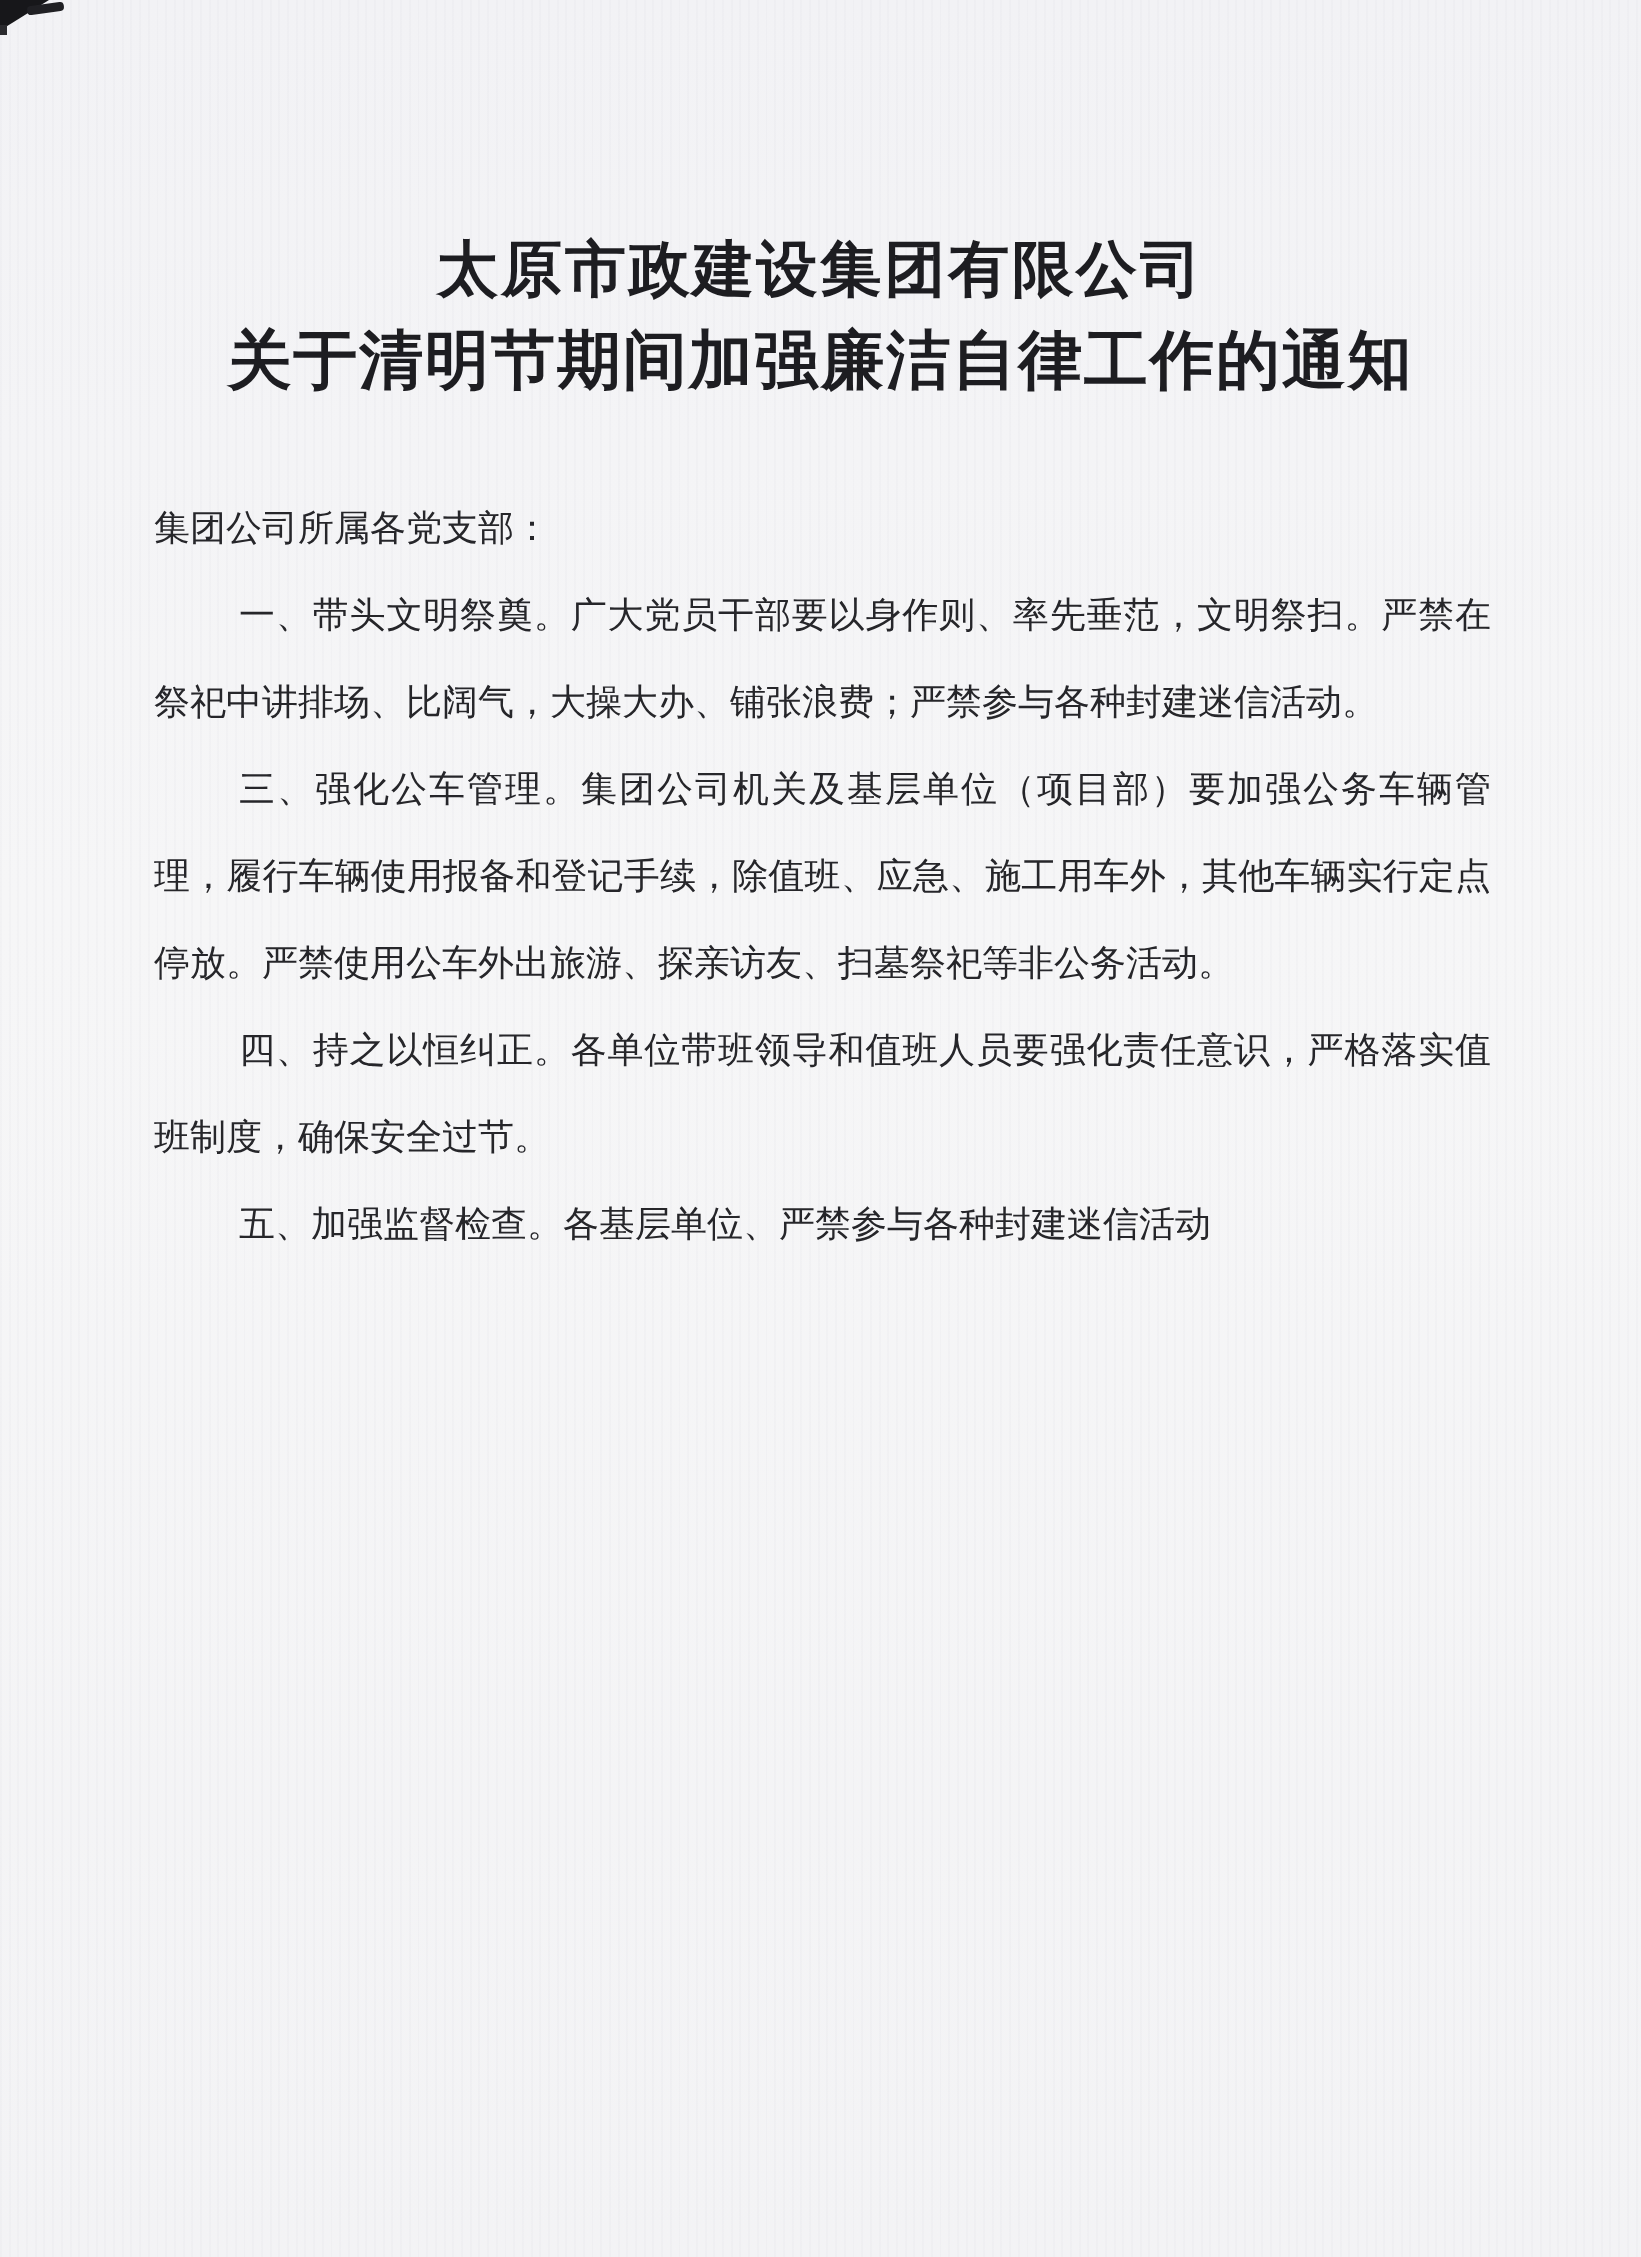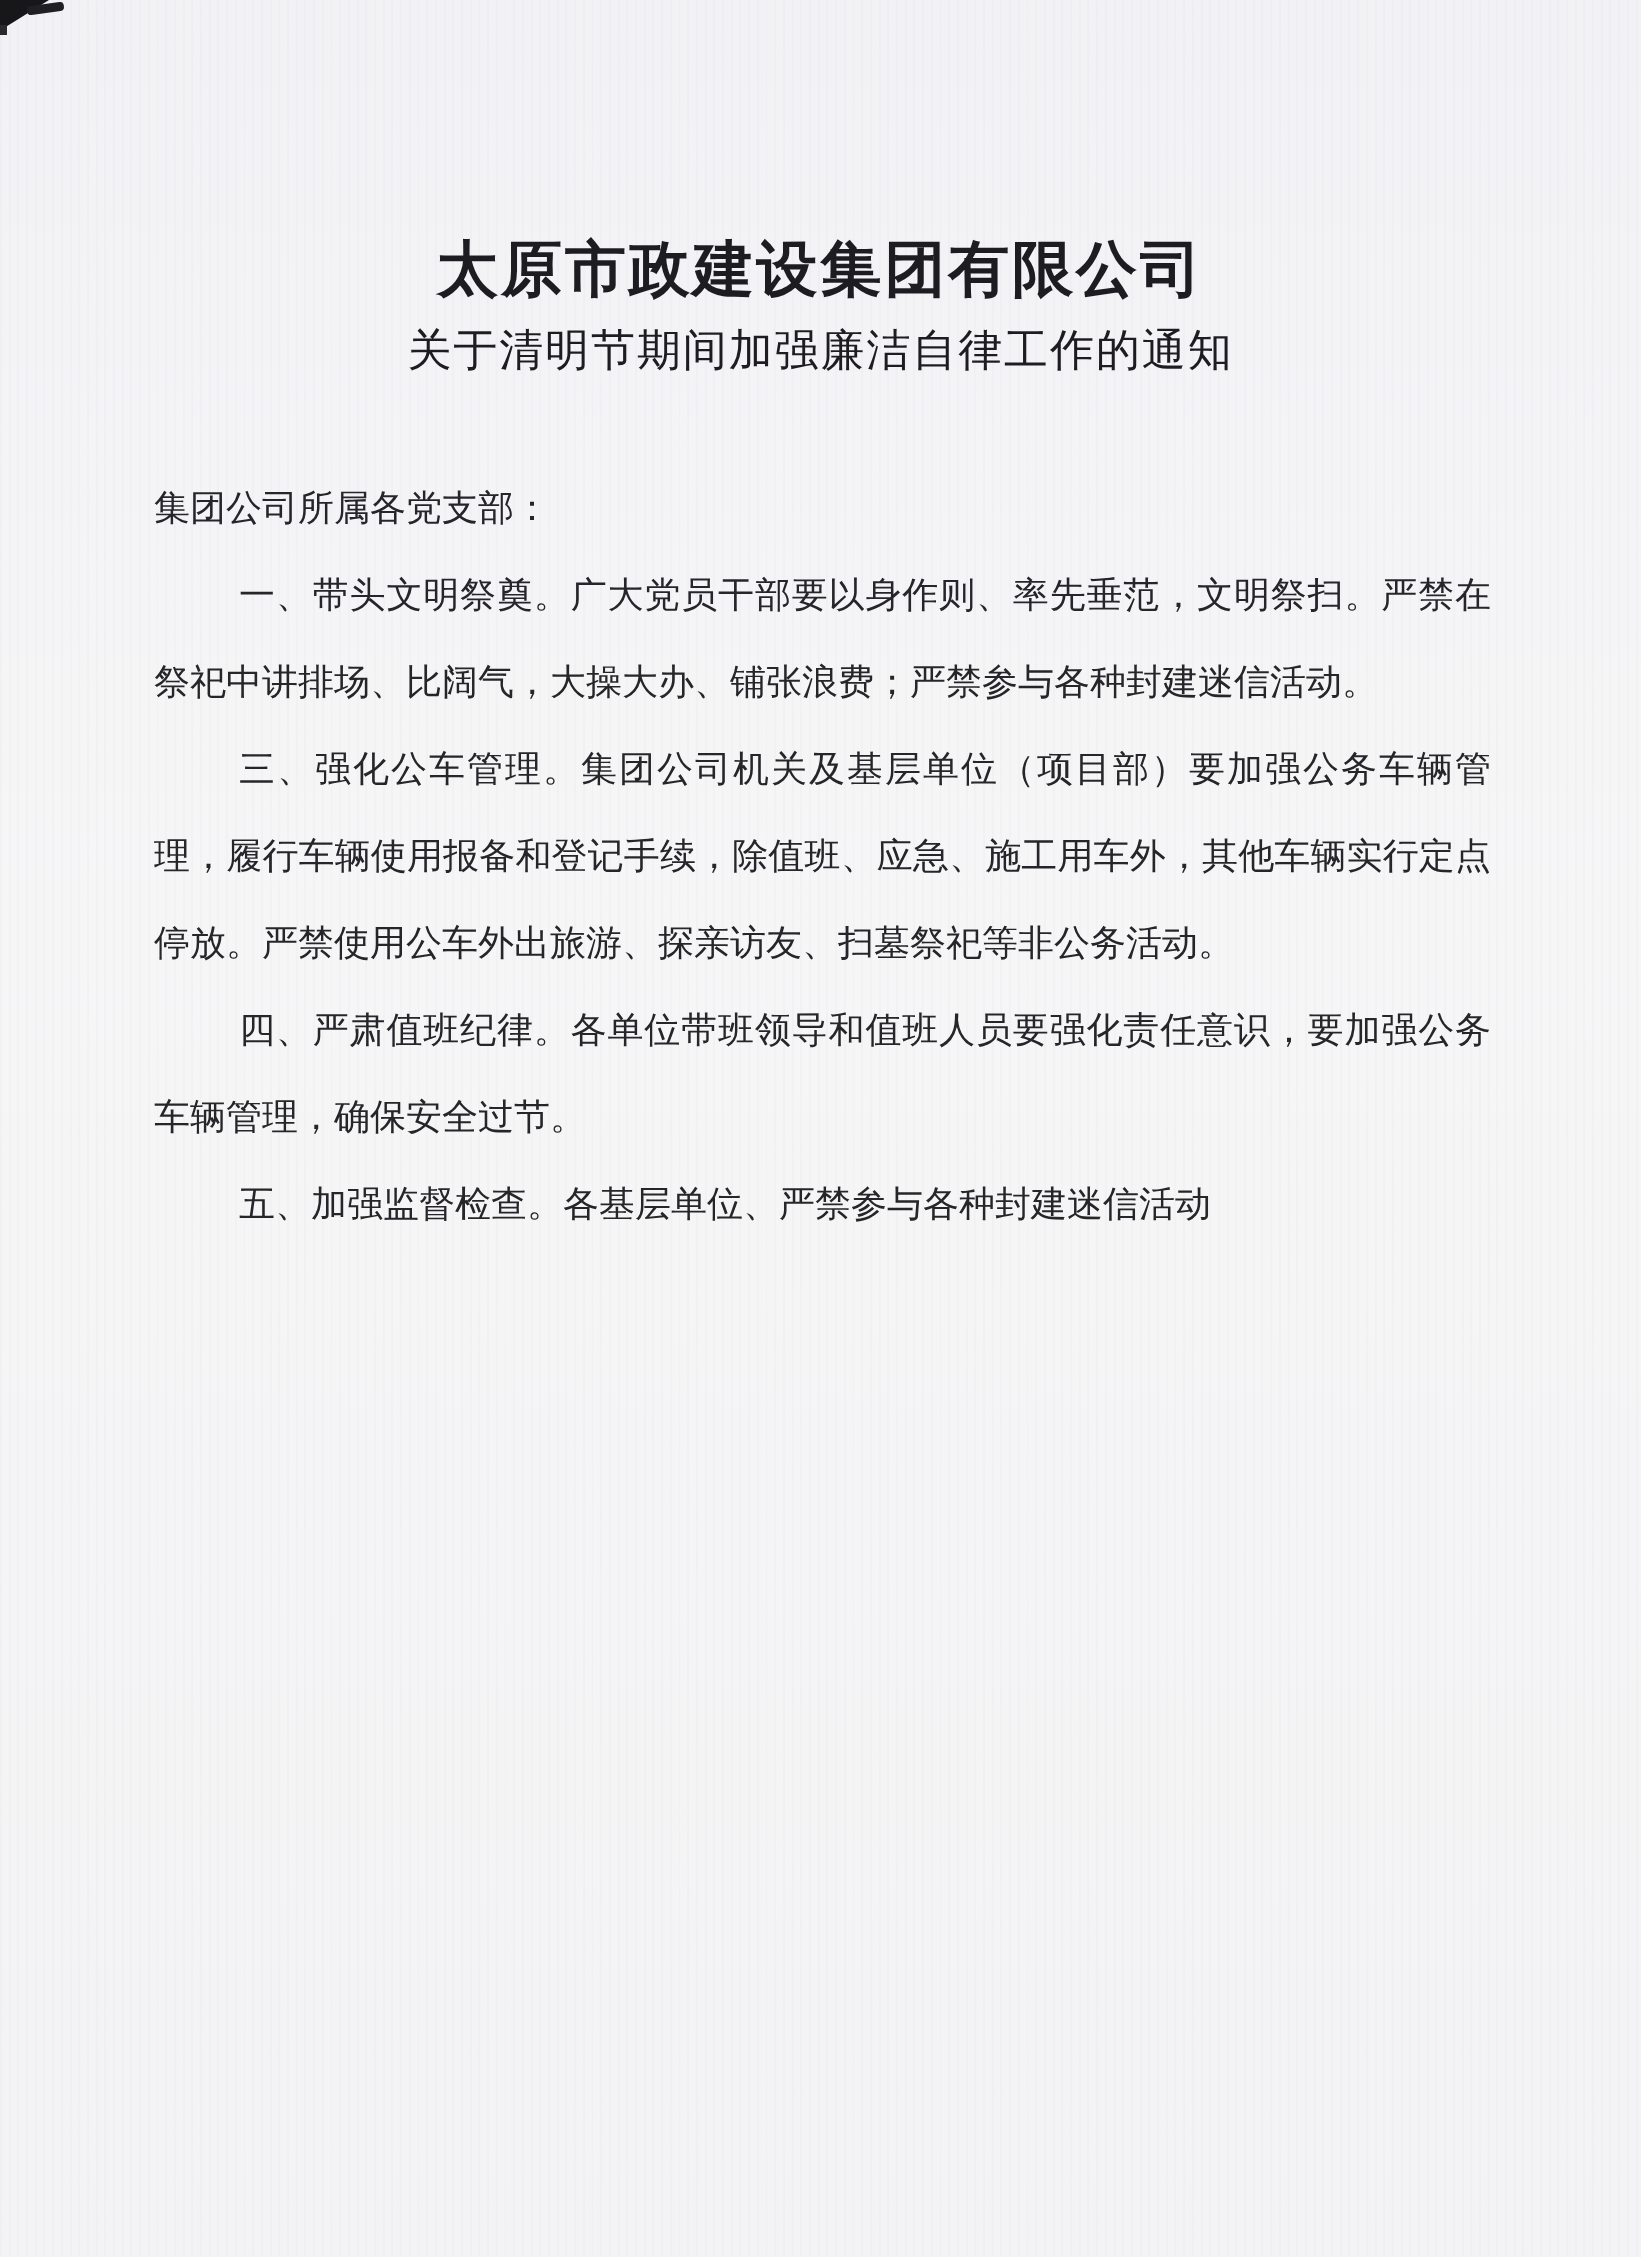--- a/index.html
+++ b/index.html
@@ -55,23 +55,23 @@
   }
   .doc-title-line1 {
     margin: 0;
     font-size: 61px;
     line-height: 1;
     font-weight: bold;
     letter-spacing: 2.9px;
   }
   .doc-title-line2 {
     margin: 29px 0 10px 0;
-    font-size: 44px;
+    font-size: 64px;
     line-height: 1;
-    font-weight: normal;
+    font-weight: bold;
     letter-spacing: 1.9px;
   }
   .doc-body {
     margin: 92px 150px 0 154px;
     width: 1337px;
     font-size: 36px;
     line-height: 87px;
     text-align: justify;
     color: #26262a;
   }
@@ -97,18 +97,18 @@
 
   <div class="doc-title-block">
     <h1 class="doc-title-line1">太原市政建设集团有限公司</h1>
     <h1 class="doc-title-line2">关于清明节期间加强廉洁自律工作的通知</h1>
   </div>
 
   <div class="doc-body">
     <p class="salutation">集团公司所属各党支部：</p>
     <p class="body-paragraph">一、带头文明祭奠。广大党员干部要以身作则、率先垂范，文明祭扫。严禁在祭祀中讲排场、比阔气，大操大办、铺张浪费；严禁参与各种封建迷信活动。</p>
     <p class="body-paragraph">三、强化公车管理。集团公司机关及基层单位（项目部）要加强公务车辆管理，履行车辆使用报备和登记手续，除值班、应急、施工用车外，其他车辆实行定点停放。严禁使用公车外出旅游、探亲访友、扫墓祭祀等非公务活动。</p>
-    <p class="body-paragraph">四、严肃值班纪律。各单位带班领导和值班人员要强化责任意识，要加强公务车辆管理，确保安全过节。</p>
+    <p class="body-paragraph">四、持之以恒纠正。各单位带班领导和值班人员要强化责任意识，严格落实值班制度，确保安全过节。</p>
     <p class="body-paragraph">五、加强监督检查。各基层单位、严禁参与各种封建迷信活动</p>
   </div>
 
 </div>
 
 
 </body></html>

